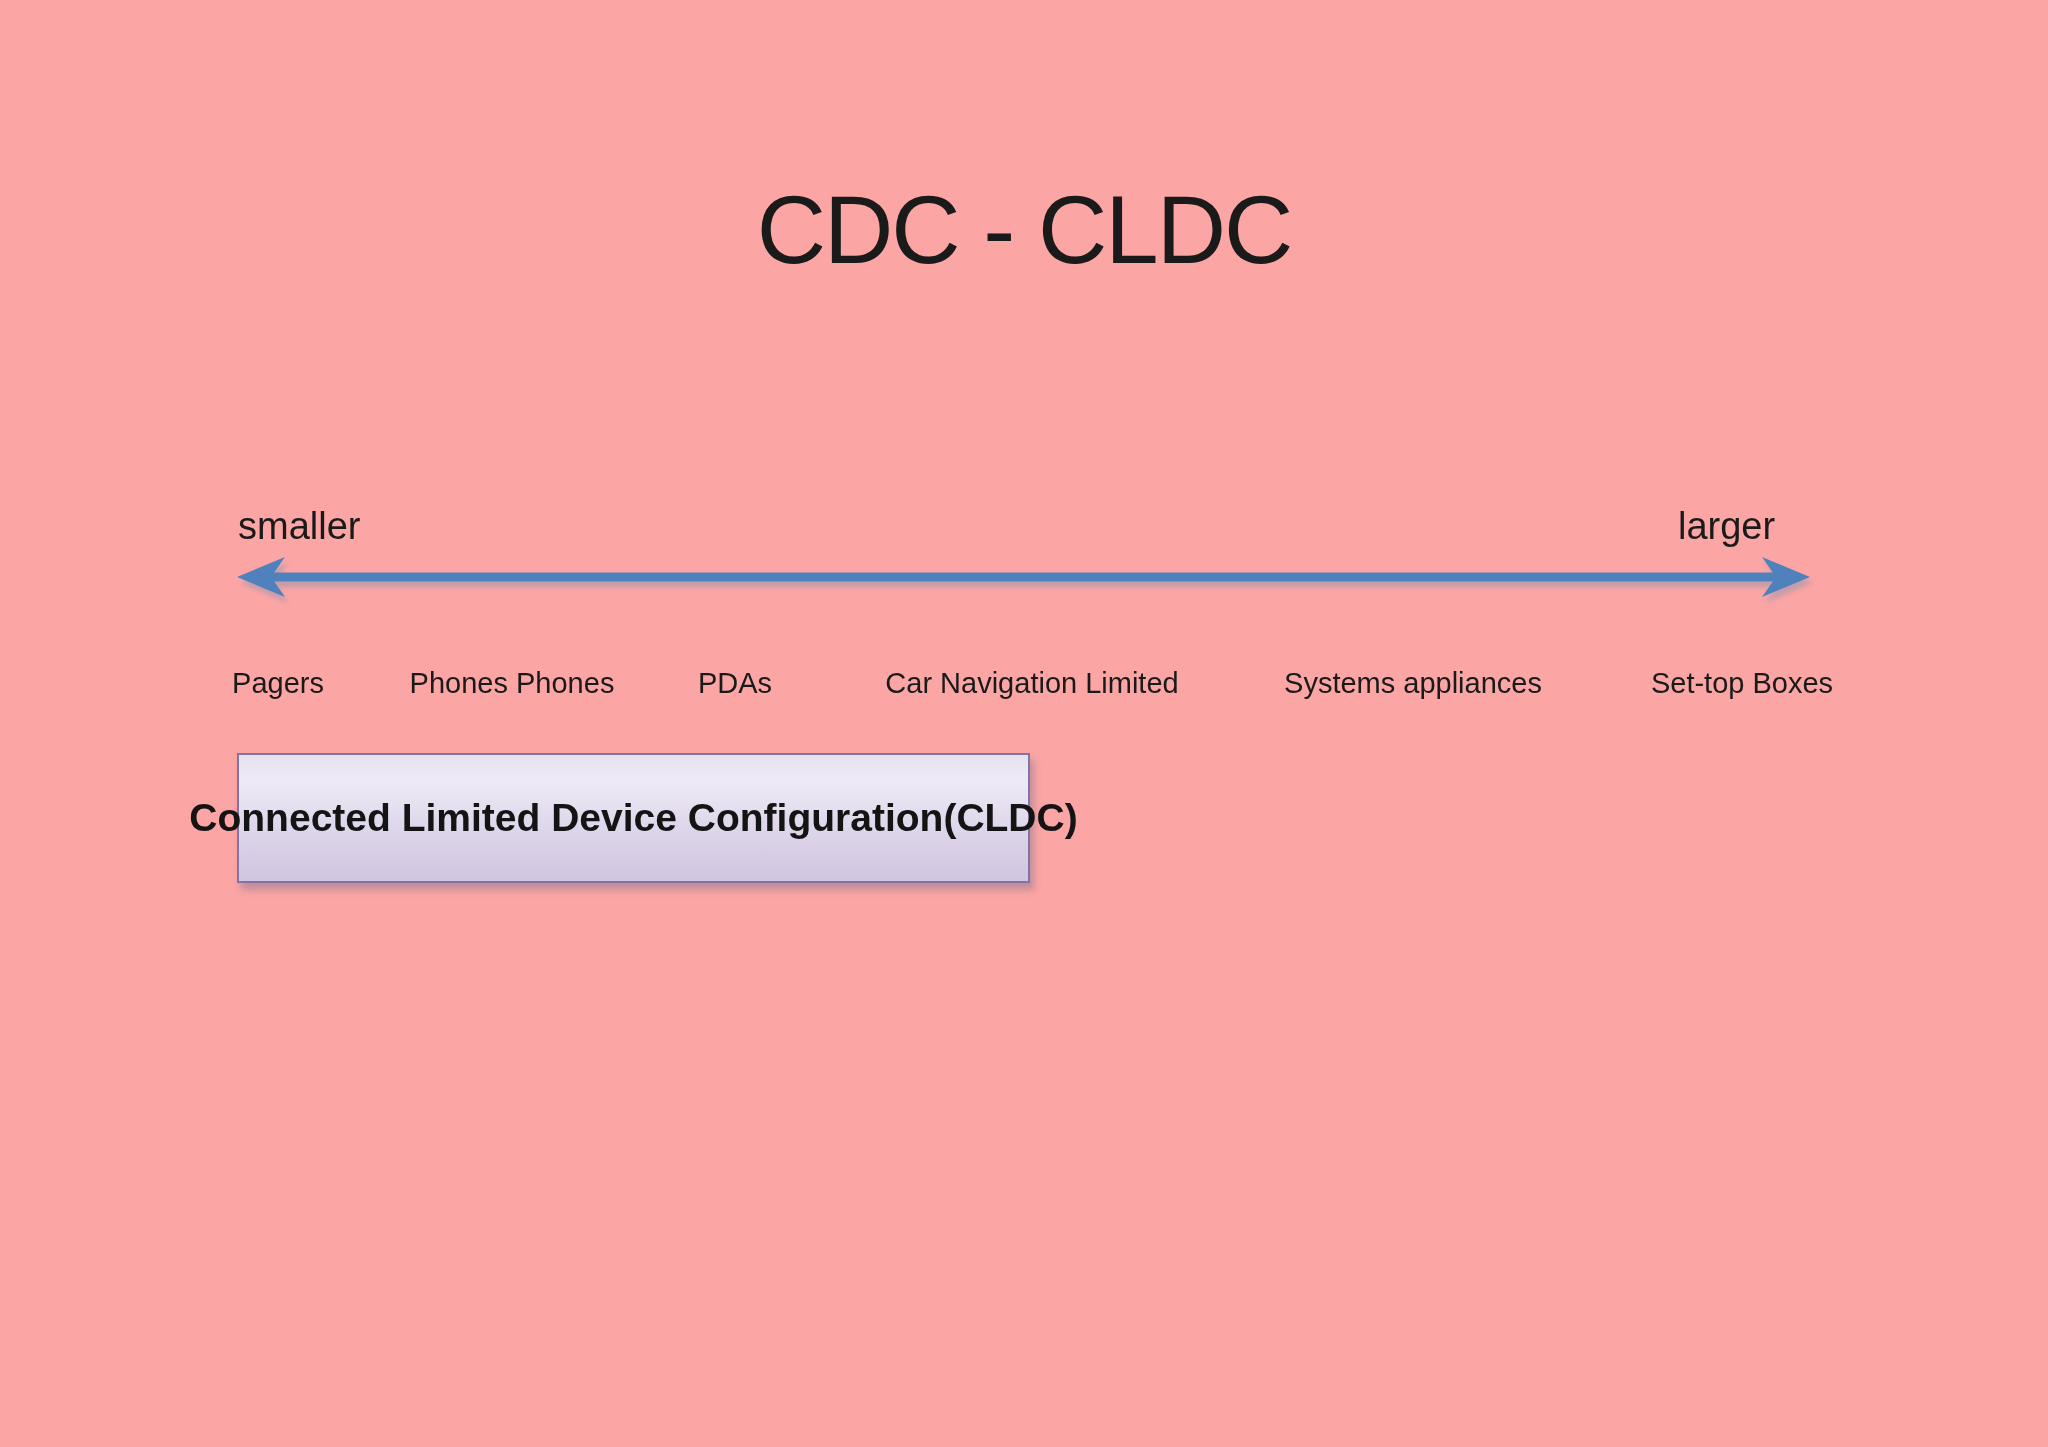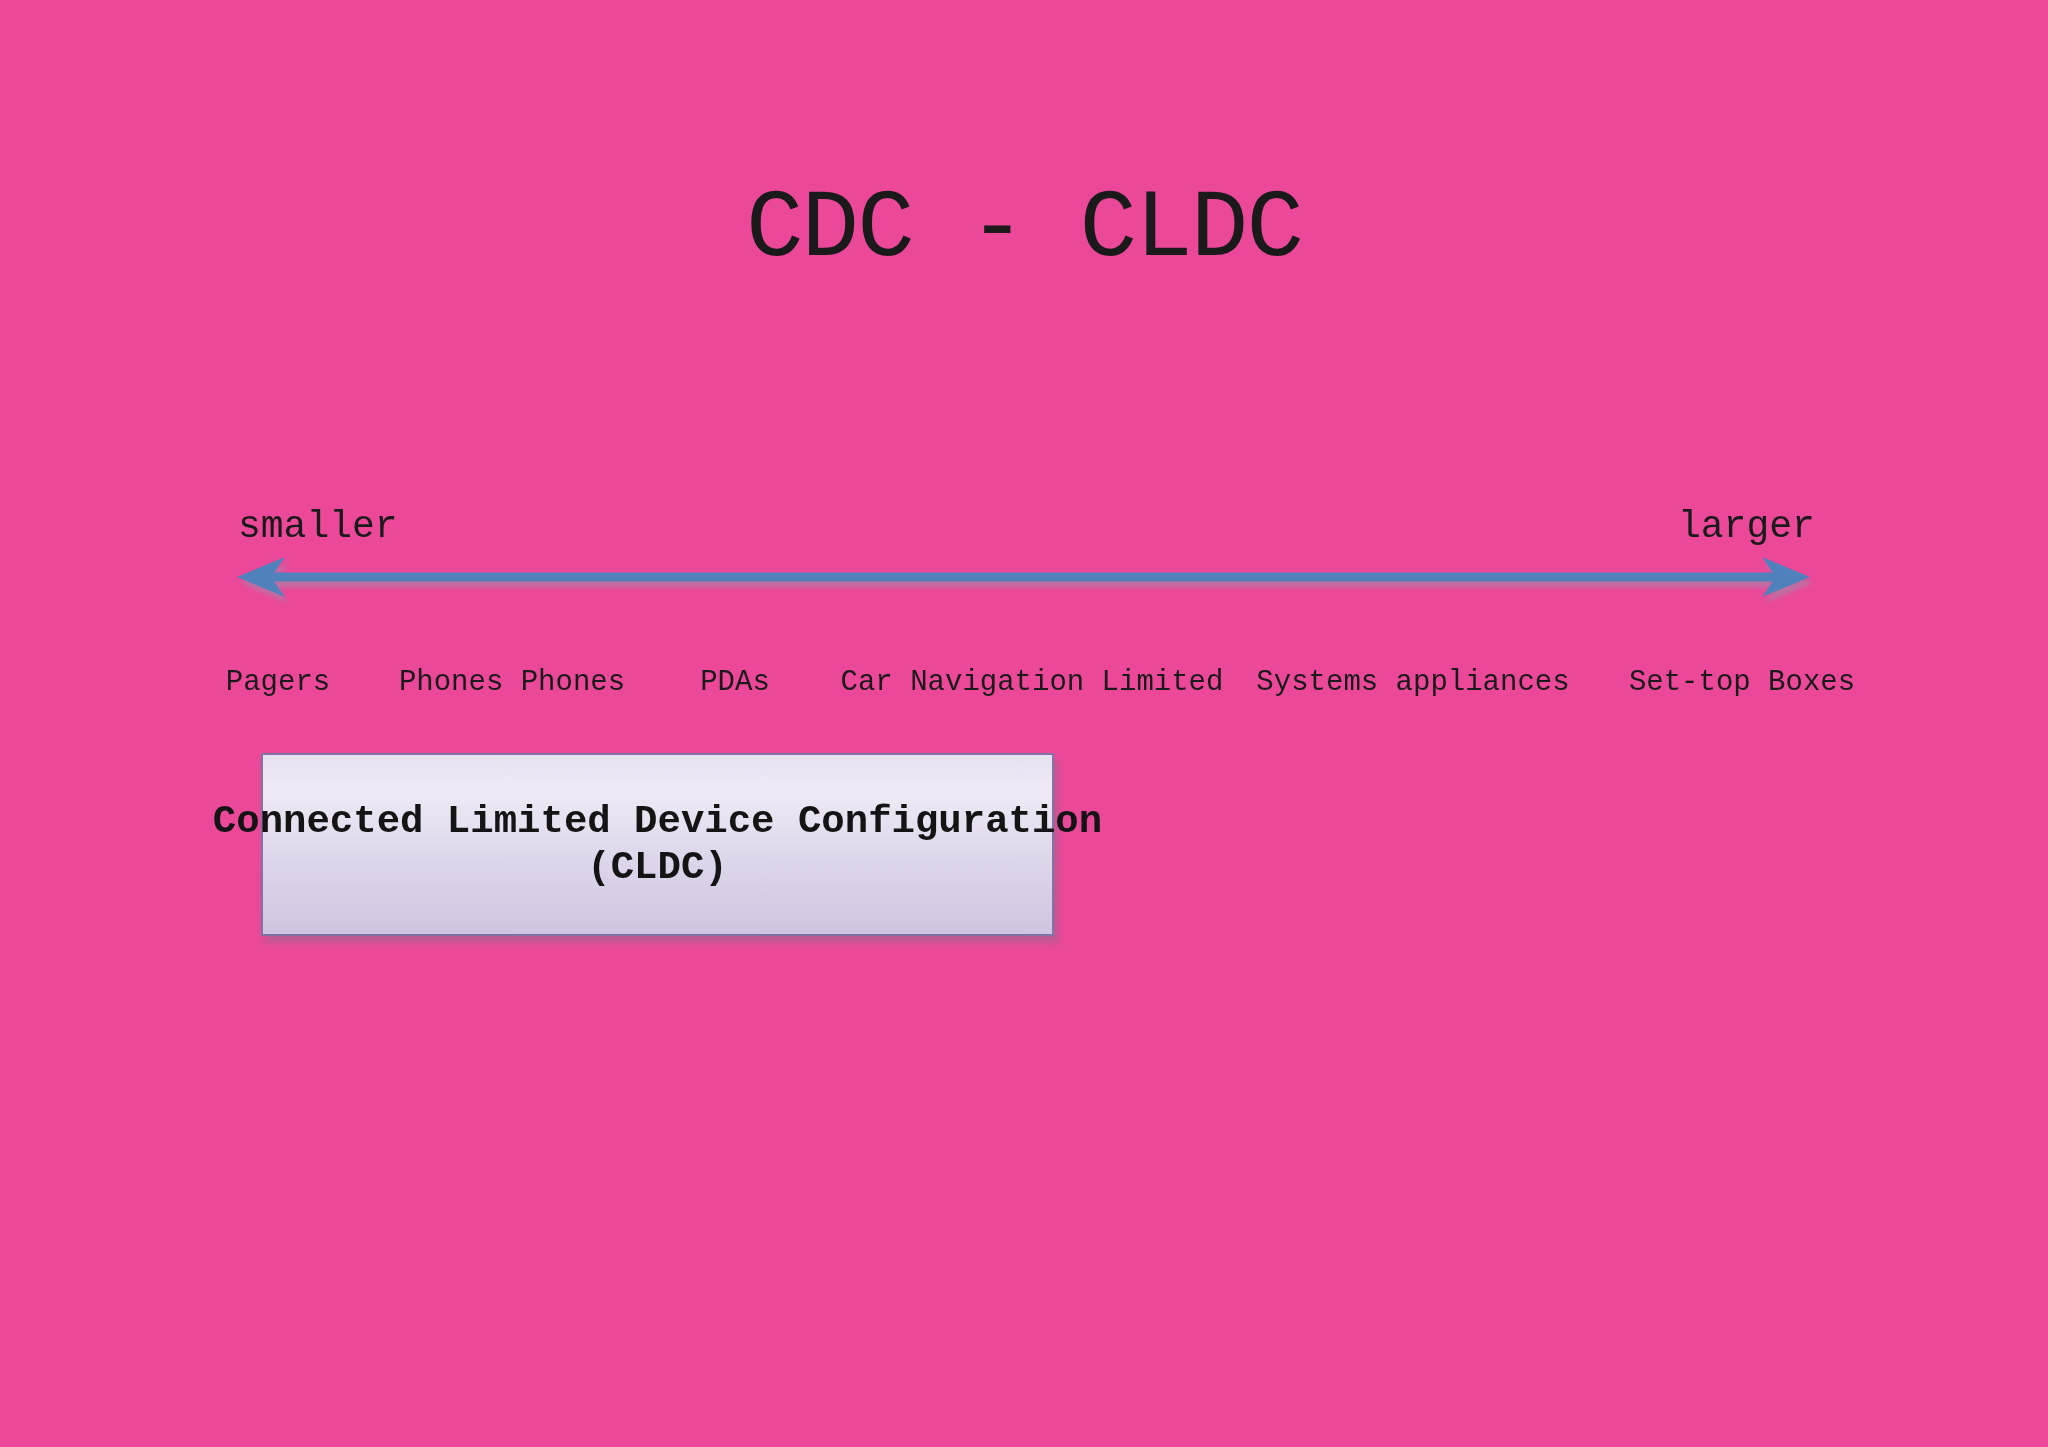--- a/index.html
+++ b/index.html
@@ -6,23 +6,22 @@
     margin: 0;
     padding: 0;
     background: #ffffff;
     font-family: "Liberation Sans", sans-serif;
     color: var(--text-color, #1a1a1a);
   }
   .slide {
     position: relative;
     width: 2048px;
     height: 1447px;
-    background: #ec4899;
+    background: #fca5a5;
     overflow: hidden;
-    font-family: Liberation Mono, monospace;
   }
   .slide-title {
     position: absolute;
     top: 182px;
     left: 0;
     width: 2048px;
     margin: 0;
     text-align: center;
     font-size: 96px;
     font-weight: 400;
@@ -57,35 +56,34 @@
     transform: translateX(-50%);
     font-size: 29px;
     font-weight: 400;
     color: var(--text-color, #1a1a1a);
     white-space: nowrap;
     line-height: 1.2;
   }
   .config-box {
     position: absolute;
     top: 753px;
-    height: 183px;
+    height: 130px;
     box-sizing: border-box;
     border: 2px solid var(--box-border, #8273a4);
     background: linear-gradient(180deg,
       var(--box-fill-top, #e7e1ef) 0%,
       #eeeaf5 20%,
       #ddd5ea 60%,
       var(--box-fill-bottom, #d0c5e0) 100%);
     box-shadow: 4px 7px 7px rgba(120,115,140,0.45);
     display: flex;
-    flex-direction: column;
+    flex-direction: row;
     align-items: center;
     justify-content: center;
     text-align: center;
-    margin-left: 24px;
   }
   .config-box .box-line {
     font-size: 39px;
     font-weight: 700;
     line-height: 46px;
     color: #141414;
     white-space: nowrap;
   }
   .config-box.cldc { left: 237px;  width: 793px; }
   .config-box.cdc  { left: 1032px; width: 808px; }

